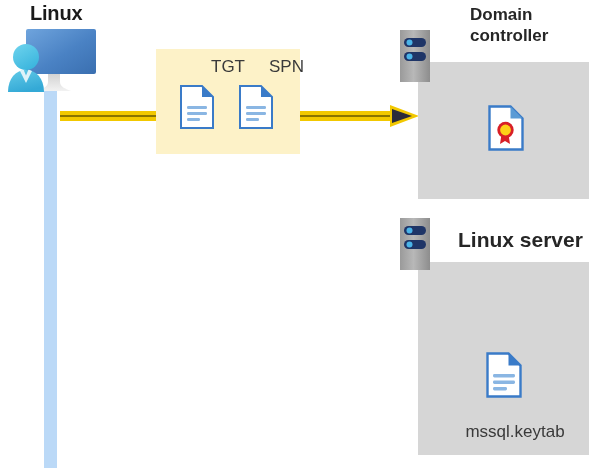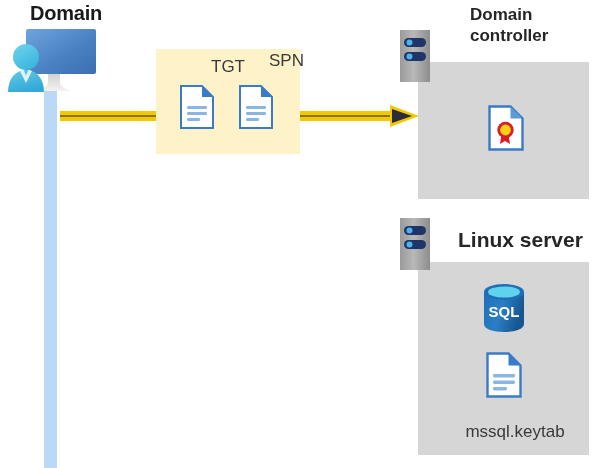--- a/index.html
+++ b/index.html
@@ -47,21 +47,21 @@
     width: 144px; height: 105px;
     background: #fdf2c8;
   }
   .token-label {
     font-size: 17px;
     color: #3a3a3a;
     white-space: nowrap;
     margin-left: 31px;
   }
   #tgt-label { left: 180px; top: 57px; }
-  #spn-label { left: 238px; top: 51px; text-align: right; }
+  #spn-label { left: 238px; top: 57px; text-align: right; }
   #tgt-doc-icon { left: 180px; top: 85px; width: 34px; height: 44px; }
   #spn-doc-icon { left: 239px; top: 85px; width: 34px; height: 44px; }
 
   
   #gold-arrow {
     left: 60px; top: 104px;
     width: 360px; height: 24px;
   }
 
   
@@ -114,21 +114,21 @@
     font-size: 17px;
     color: #3a3a3a;
     white-space: nowrap;
   }
 </style>
 </head>
 <body>
 
 <div id="canvas">
 
-  <div class="abs" id="client-title">Domain</div>
+  <div class="abs" id="client-title">Linux</div>
 
   <div class="abs" id="client-lifeline"></div>
 
   <div class="abs" id="client-icon">
     <svg viewBox="0 0 96 72" width="96" height="72" xmlns="http://www.w3.org/2000/svg">
       <defs>
         <linearGradient id="monGrad" x1="0" y1="0" x2="1" y2="1">
           <stop offset="0%" stop-color="#6fa4dd"></stop>
           <stop offset="55%" stop-color="#4a82c4"></stop>
           <stop offset="100%" stop-color="#3a6fb0"></stop>
@@ -244,35 +244,20 @@
         </linearGradient>
       </defs>
       <rect x="0" y="0" width="30" height="52" fill="url(#rackGrad2)"></rect>
       <rect x="4" y="8" width="22" height="9" rx="4.5" fill="#1f3567"></rect>
       <circle cx="9.5" cy="12.5" r="3" fill="#4ab4e8"></circle>
       <rect x="4" y="22" width="22" height="9" rx="4.5" fill="#1f3567"></rect>
       <circle cx="9.5" cy="26.5" r="3" fill="#4ab4e8"></circle>
     </svg>
   </div>
 
-  <div class="abs" id="sql-icon">
-    <svg viewBox="0 0 44 50" width="44" height="50" xmlns="http://www.w3.org/2000/svg">
-      <defs>
-        <linearGradient id="sqlBody" x1="0" y1="0" x2="1" y2="0.3">
-          <stop offset="0%" stop-color="#1f6fb8"></stop>
-          <stop offset="50%" stop-color="#2b7ec6"></stop>
-          <stop offset="100%" stop-color="#17578f"></stop>
-        </linearGradient>
-      </defs>
-      <path d="M2 9 h40 v32 c0 5 -9 8 -20 8 c-11 0 -20 -3 -20 -8 z" fill="url(#sqlBody)"></path>
-      <ellipse cx="22" cy="9" rx="20" ry="8" fill="#1f6fb8"></ellipse>
-      <ellipse cx="22" cy="9" rx="16" ry="5.6" fill="#5fd3ee"></ellipse>
-      <text x="22" y="34" text-anchor="middle" font-family="Liberation Sans, sans-serif" font-size="15" font-weight="bold" fill="#ffffff">SQL</text>
-    </svg>
-  </div>
 
   <div class="abs" id="keytab-icon">
     <svg viewBox="0 0 36 46" width="36" height="46" xmlns="http://www.w3.org/2000/svg">
       <path d="M1.5 1.5 h21 l12 12 v31 h-33 z" fill="#ffffff" stroke="#3a7bc8" stroke-width="2.4"></path>
       <path d="M22.5 1.5 l12 12 h-12 z" fill="#3a7bc8"></path>
       <rect x="7" y="22" width="22" height="3.4" rx="1.4" fill="#8ab6e3"></rect>
       <rect x="7" y="28.5" width="22" height="3.4" rx="1.4" fill="#8ab6e3"></rect>
       <rect x="7" y="35" width="14" height="3.4" rx="1.4" fill="#8ab6e3"></rect>
     </svg>
   </div>

